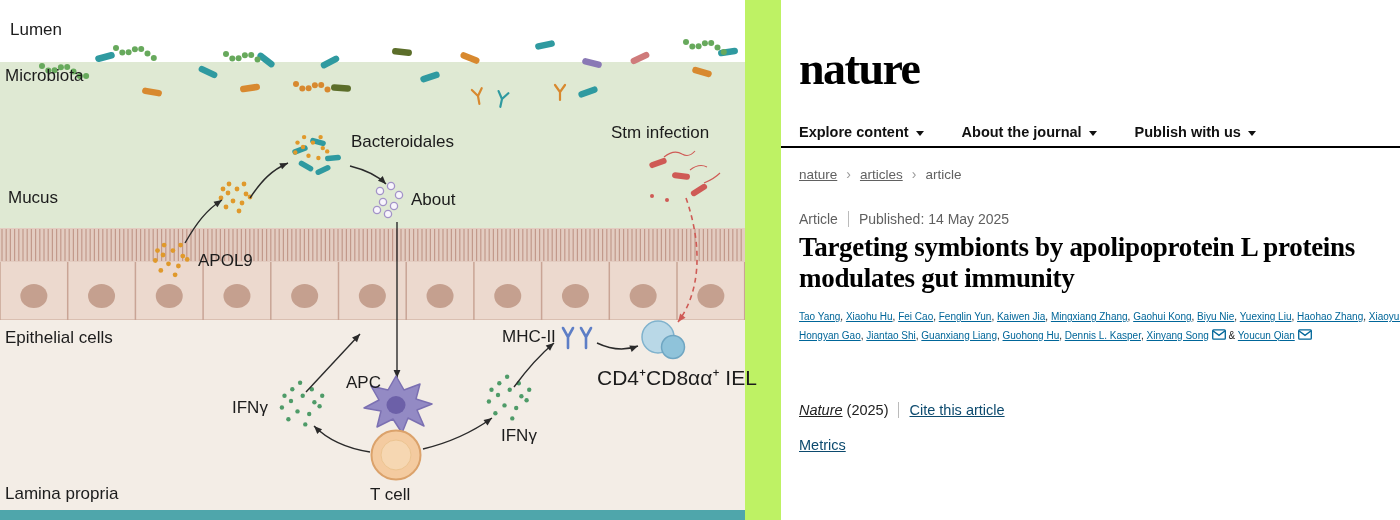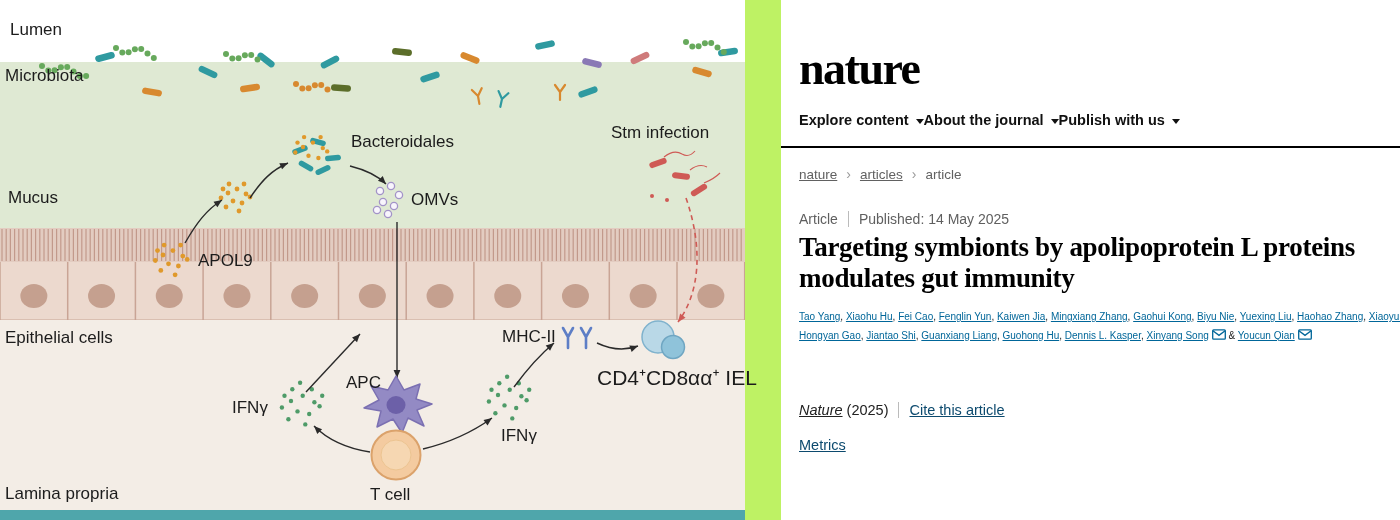--- a/index.html
+++ b/index.html
@@ -10,21 +10,21 @@
   
   .figure-panel { position:relative; width:781px; height:520px; flex:none; background:#bef264; }
   .figure-panel svg { position:absolute; left:0; top:0; }
   .fig-label { position:absolute; font-size:17px; color:#1c1c1c; white-space:nowrap; }
   .fig-label.small { font-size:21px; }
 
   
   .article-panel { position:relative; flex:1; background:#fff; }
   .logo { position:absolute; left:18px; top:42px; font-family:"Liberation Serif", serif;
     font-weight:700; font-size:46px; letter-spacing:-1.5px; color:#000; cursor:pointer; }
-  .nav { position:absolute; left:18px; top:112px; display:flex; }
+  .nav { position:absolute; left:18px; top:124px; display:flex; gap:38px; }
   .nav-item { display:flex; align-items:center; gap:7px; font-size:14.5px; font-weight:700;
     color:#111; cursor:pointer; }
   .caret { width:0; height:0; border-left:4.5px solid transparent;
     border-right:4.5px solid transparent; border-top:5px solid #111; margin-top:2px; }
   .rule { position:absolute; left:0; right:0; top:146px; height:2px; background:#000; }
   .breadcrumb { position:absolute; left:18px; top:166px; font-size:13.5px; color:#616161;
     display:flex; gap:9px; align-items:center; }
   .crumb-link { color:#616161; text-decoration:underline; cursor:pointer; }
   .crumb-sep { color:#9a9a9a; font-size:14px; }
   .meta { position:absolute; left:18px; top:211px; font-size:14px; color:#5f5f5f;
@@ -460,21 +460,21 @@
         <circle cx="658" cy="337" r="16" stroke="#7fb2cd" stroke-width="1.5" fill="#b9d8e7"></circle>
         <circle cx="673" cy="347" r="11.5" stroke="#6fa6c2" stroke-width="1.5" fill="#8fc3da"></circle>
       </g>
     </svg>
 
     <div class="fig-label" style="left:10px; top:20px;">Lumen</div>
     <div class="fig-label" style="left:5px;  top:66px;text-align:right;">Microbiota</div>
     <div class="fig-label" style="left:351px;top:132px;">Bacteroidales</div>
     <div class="fig-label" style="left:611px;top:123px;">Stm infection</div>
     <div class="fig-label" style="left:8px;  top:188px;">Mucus</div>
-    <div class="fig-label" style="left:411px;top:190px;">OMVs</div>
+    <div class="fig-label" style="left:411px;top:190px;">About</div>
     <div class="fig-label" style="left:198px;top:251px;">APOL9</div>
     <div class="fig-label" style="left:5px;  top:328px;">Epithelial cells</div>
     <div class="fig-label" style="left:502px;top:327px;">MHC-II</div>
     <div class="fig-label small" style="left:597px;top:363px;">CD4⁺CD8αα⁺ IEL</div>
     <div class="fig-label" style="left:346px;top:373px;">APC</div>
     <div class="fig-label" style="left:232px;top:398px;">IFNγ</div>
     <div class="fig-label" style="left:501px;top:426px;">IFNγ</div>
     <div class="fig-label" style="left:370px;top:485px;">T cell</div>
     <div class="fig-label" style="left:5px;  top:484px;">Lamina propria</div>
   </div>

